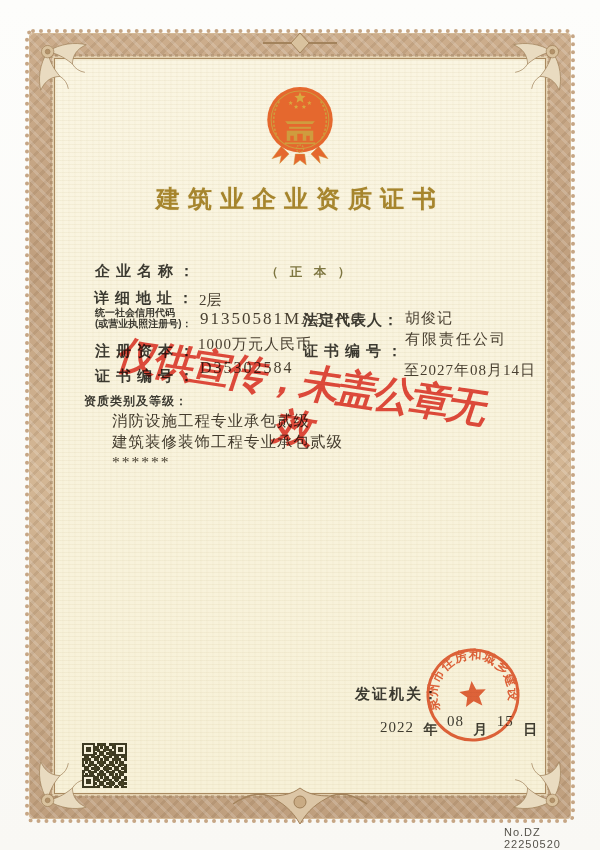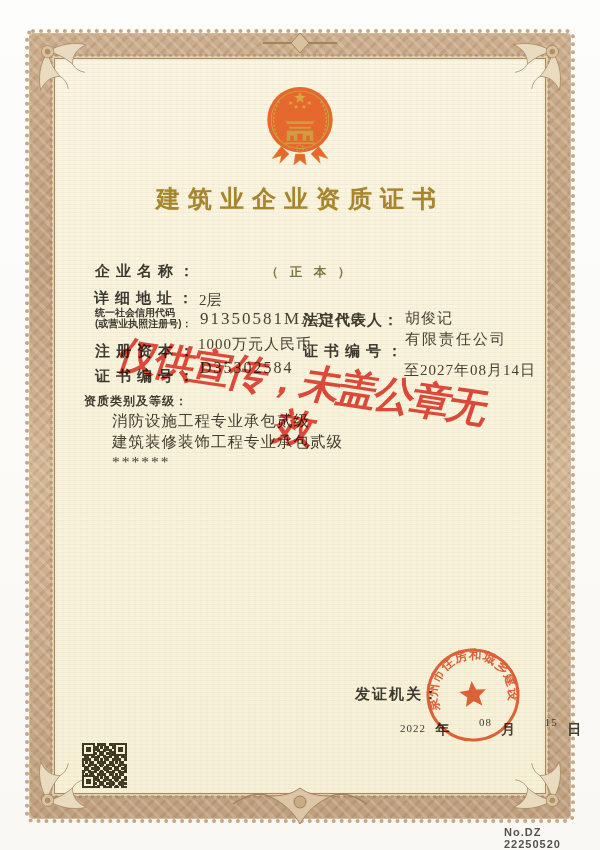--- a/index.html
+++ b/index.html
@@ -55,21 +55,21 @@
   .wm1{left:128px;top:328px;transform:rotate(8.5deg) skewX(-10deg);transform-origin:0 0;}
   .wm2{left:286px;top:398px;transform:rotate(10deg) skewX(-10deg);transform-origin:0 0;}
 
   
   .issuer{position:absolute;left:355px;top:685px;font-size:15px;font-weight:700;
     letter-spacing:2px;color:#3c3a31;z-index:1;}
   .seal{position:absolute;left:423px;top:645px;width:100px;height:100px;z-index:8;
     transform:rotate(-6deg);mix-blend-mode:multiply;opacity:.9;}
   .daterow{position:absolute;left:380px;top:718px;z-index:1;color:#3f3c30;white-space:nowrap;}
   .daterow span{display:inline-block;position:relative;}
-  .d-num{font-family:"Liberation Serif",serif;font-size:11px;letter-spacing:1px;margin-left:20px;}
+  .d-num{font-family:"Liberation Serif",serif;font-size:15px;letter-spacing:1px;}
   .d-unit{font-size:14px;font-weight:700;margin:0 5px;top:2px;}
   .d-raise{top:-6px;}
   .ministry{position:absolute;left:320px;top:752px;width:220px;text-align:center;z-index:1;
     font-size:12.5px;font-weight:700;color:#3c3a31;}
 
   
   .qr{position:absolute;left:82px;top:743px;width:45px;height:45px;z-index:3;
     background-color:#f6f0da;
     background-image:
       repeating-conic-gradient(#3e3a22 0% 25%,rgba(0,0,0,0) 25% 50%),
@@ -78,21 +78,21 @@
   .qr-finder{position:absolute;width:13px;height:13px;box-sizing:border-box;
     border:2.5px solid #3e3a22;background:#3e3a22;background-clip:content-box;padding:2px;
     box-shadow:inset 0 0 0 2px #f6f0da;}
   .qr-finder.f1{left:0;top:0;}
   .qr-finder.f2{right:0;top:0;}
   .qr-finder.f3{left:0;bottom:0;}
 
   
   .footer-left{position:absolute;left:33px;top:826px;font-size:10.5px;color:#5f5c50;z-index:1;}
   .footer-right{position:absolute;left:467px;top:826px;font-size:11px;color:#55524a;
-    font-weight:700;letter-spacing:1px;z-index:1;padding-left:37px;}
+    font-weight:400;letter-spacing:1px;z-index:1;padding-left:37px;}
 </style>
 </head>
 <body>
 
 <div class="page">
 
   <div class="frame">
     <svg class="corner tl" viewBox="0 0 90 90">
       <g stroke="#9e7f58" stroke-width="1">
         <path d="M30,30 C48,18 70,16 86,20 C72,26 66,36 66,48 C52,36 40,32 30,30 Z" fill="#e9dbc0"></path>

